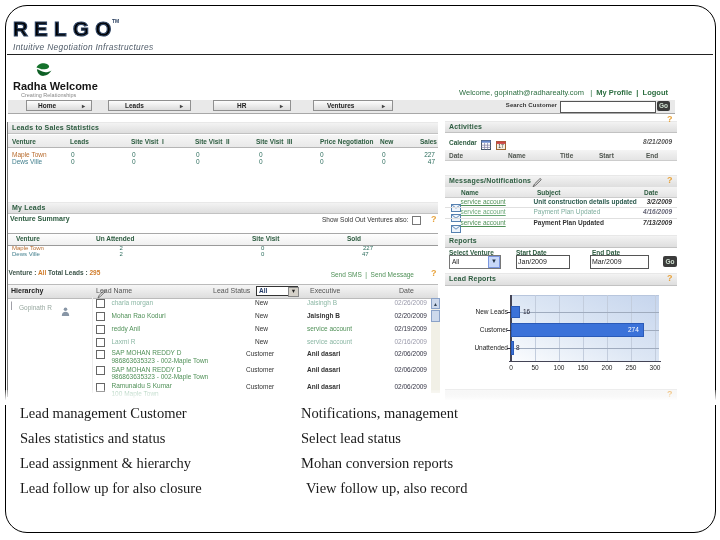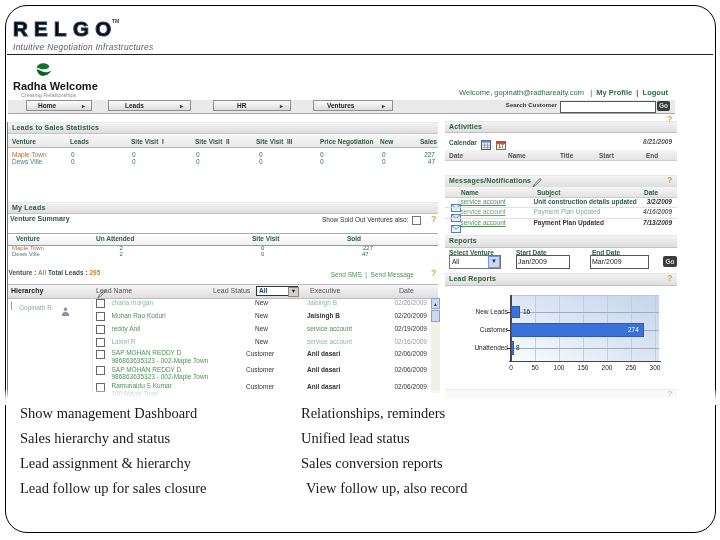--- a/index.html
+++ b/index.html
@@ -314,20 +314,20 @@
   <div class="a" style="left:623px;top:364px;width:16px;text-align:center;font-size:6.5px;color:#222;">250</div>
   <div class="a" style="left:647px;top:364px;width:16px;text-align:center;font-size:6.5px;color:#222;">300</div>
 </div>
 
 <div class="a bar" style="left:445px;top:389px;width:232px;height:10px;opacity:.75;"></div>
 <div class="a q" style="left:667px;top:389px;">?</div>
 
 <div class="a" style="left:0px;top:390px;width:720px;height:11px;background:linear-gradient(rgba(255,255,255,0.25),rgba(255,255,255,1) 95%);"></div>
 <div class="a" style="left:0px;top:400px;width:720px;height:5px;background:#fff;"></div>
 
-<div class="a" style="left:20px;top:405px;font-family:'Liberation Serif',serif;font-size:14.5px;color:#1a1a1a;">Show management Dashboard</div>
-<div class="a" style="left:301px;top:405px;font-family:'Liberation Serif',serif;font-size:14.5px;color:#1a1a1a;">Relationships, reminders</div>
-<div class="a" style="left:20px;top:430px;font-family:'Liberation Serif',serif;font-size:14.5px;color:#1a1a1a;">Sales hierarchy and status</div>
-<div class="a" style="left:301px;top:430px;font-family:'Liberation Serif',serif;font-size:14.5px;color:#1a1a1a;">Unified lead status</div>
+<div class="a" style="left:20px;top:405px;font-family:'Liberation Serif',serif;font-size:14.5px;color:#1a1a1a;">Lead management Customer</div>
+<div class="a" style="left:301px;top:405px;font-family:'Liberation Serif',serif;font-size:14.5px;color:#1a1a1a;">Notifications, management</div>
+<div class="a" style="left:20px;top:430px;font-family:'Liberation Serif',serif;font-size:14.5px;color:#1a1a1a;">Sales statistics and status</div>
+<div class="a" style="left:301px;top:430px;font-family:'Liberation Serif',serif;font-size:14.5px;color:#1a1a1a;">Select lead status</div>
 <div class="a" style="left:20px;top:455px;font-family:'Liberation Serif',serif;font-size:14.5px;color:#1a1a1a;">Lead assignment &amp; hierarchy</div>
-<div class="a" style="left:301px;top:455px;font-family:'Liberation Serif',serif;font-size:14.5px;color:#1a1a1a;">Sales conversion reports</div>
-<div class="a" style="left:20px;top:480px;font-family:'Liberation Serif',serif;font-size:14.5px;color:#1a1a1a;">Lead follow up for sales closure</div>
+<div class="a" style="left:301px;top:455px;font-family:'Liberation Serif',serif;font-size:14.5px;color:#1a1a1a;">Mohan conversion reports</div>
+<div class="a" style="left:20px;top:480px;font-family:'Liberation Serif',serif;font-size:14.5px;color:#1a1a1a;">Lead follow up for also closure</div>
 <div class="a" style="left:306px;top:480px;font-family:'Liberation Serif',serif;font-size:14.5px;color:#1a1a1a;">View follow up, also record</div>
 
 </body></html>

